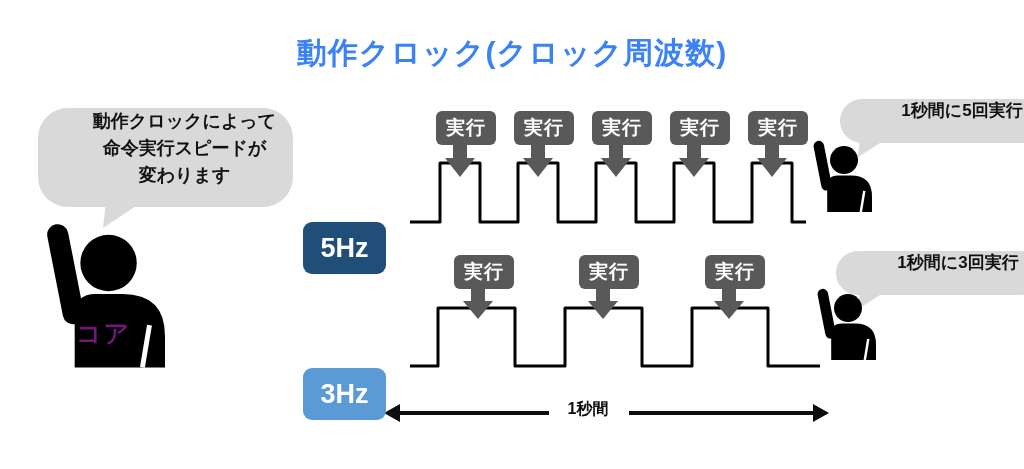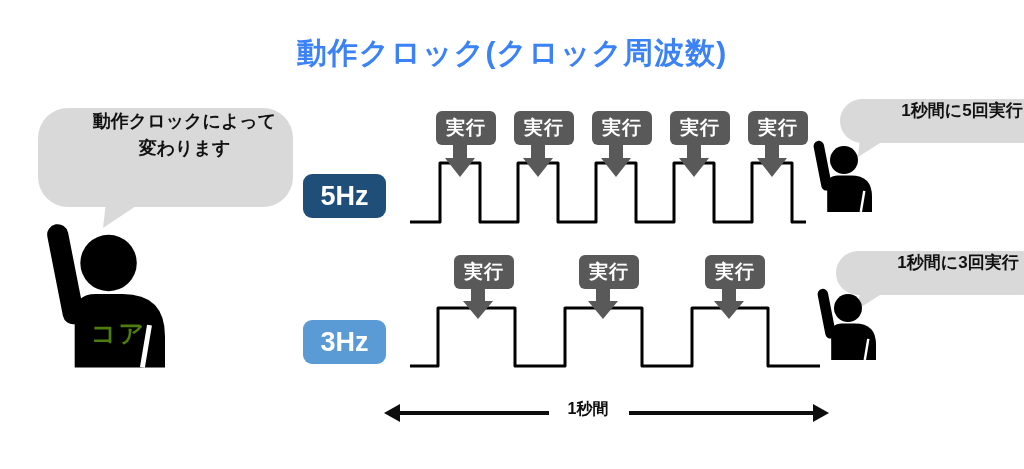--- a/index.html
+++ b/index.html
@@ -6,22 +6,22 @@
   #stage{
     position:relative;width:1024px;height:469px;background:#ffffff;overflow:hidden;
     font-family:"Liberation Sans","DejaVu Sans",sans-serif;color:#000;
   }
   .abs{position:absolute;}
   #title{
     left:0;top:33px;width:1024px;text-align:center;
     font-size:30px;font-weight:700;letter-spacing:1px;color:#3b82f6;
   }
   .freq-badge{
-    width:83px;height:44px;border-radius:9px;display:flex;align-items:center;justify-content:center;
-    color:#ffffff;font-size:27px;font-weight:700;
+    width:83px;height:52px;border-radius:9px;display:flex;align-items:center;justify-content:center;
+    color:#ffffff;font-size:27px;font-weight:700;margin-top:48px;
   }
   #badge-5hz{left:303px;top:174px;background:#1F4E79;}
   #badge-3hz{left:303px;top:320px;background:#5B9BD5;}
   .exec-label{
     width:60px;height:34px;background:#595959;border-radius:6px;
     display:flex;align-items:center;justify-content:center;
     color:#ffffff;font-size:19px;font-weight:700;letter-spacing:1px;
   }
   .bubble{
     background:#D9D9D9;display:flex;align-items:flex-start;justify-content:center;
@@ -30,22 +30,22 @@
   #core-bubble{
     left:38px;top:108px;width:217px;height:99px;border-radius:30px;
     font-size:18px;line-height:27px;
   }
   .result-bubble{
     width:168px;height:44px;border-radius:22px;font-size:17px;
   }
   #result-bubble-5hz{left:840px;top:99px;}
   #result-bubble-3hz{left:836px;top:251px;}
   #core-chest-label{
-    left:76px;top:317px;width:70px;text-align:right;
-    color:#4d7c0f;font-size:25px;font-weight:700;letter-spacing:2px;
+    left:76px;top:317px;width:70px;text-align:left;
+    color:#701a75;font-size:25px;font-weight:700;letter-spacing:2px;
   }
   #time-span-label{
     left:548px;top:399px;width:80px;text-align:center;
     font-size:16px;font-weight:700;color:#0d0d0d;
   }
   svg{position:absolute;left:0;top:0;}
 </style>
 </head>
 <body>
 
@@ -93,20 +93,21 @@
       <polygon points="384,413 400,404 400,422" stroke="none"></polygon>
       <polygon points="829,413 813,404 813,422" stroke="none"></polygon>
     </g>
   </svg>
 
   <div id="title" class="abs">動作クロック(クロック周波数)</div>
 
   <div id="core-bubble" class="bubble abs">
     <div>
       <div>動作クロックによって</div>
+      <div>命令実行スピードが</div>
       <div>変わります</div>
     </div>
   </div>
 
   <div id="core-chest-label" class="abs">コア</div>
 
   <div id="badge-5hz" class="freq-badge abs">5Hz</div>
   <div id="badge-3hz" class="freq-badge abs">3Hz</div>
 
   <div class="exec-label abs" style="left:436px;top:111px;">実行</div>

